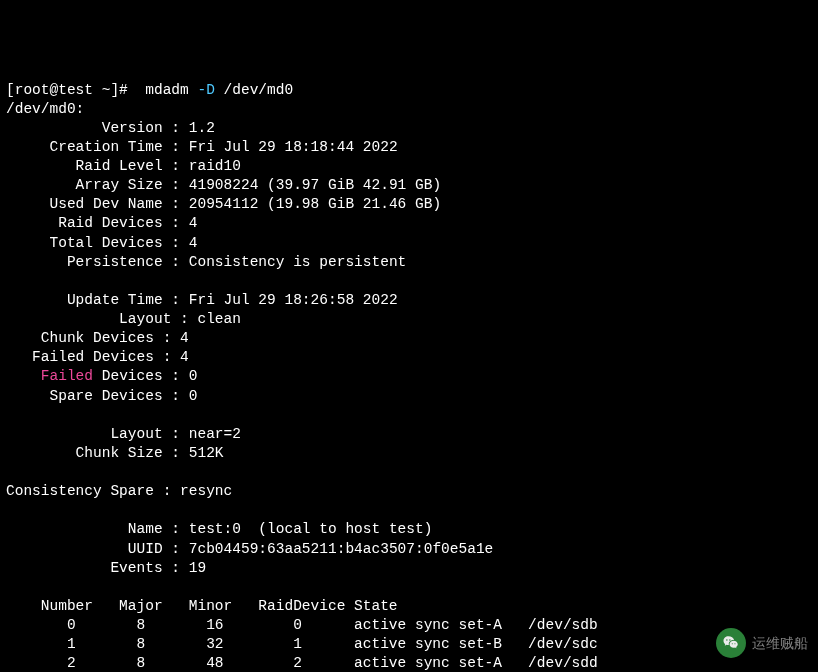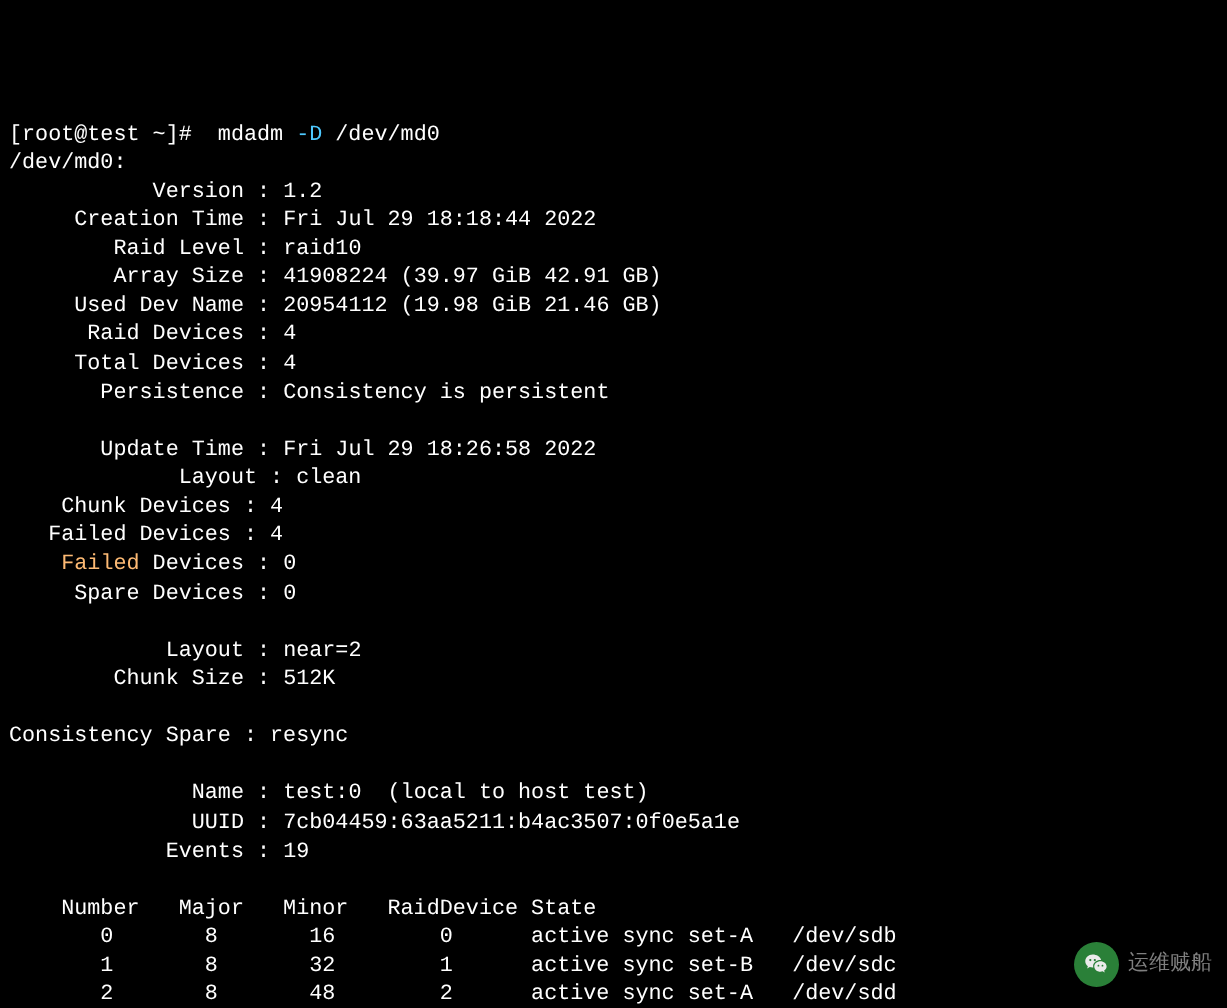--- a/index.html
+++ b/index.html
@@ -9,21 +9,21 @@
     font-family: "Consolas", "Monaco", "Courier New", monospace;
     font-size: 14.5px;
     line-height: 1.32;
     padding: 4px 6px;
     white-space: pre;
     width: 818px;
     height: 672px;
     overflow: hidden;
     position: relative;
   }
-  .orange { color: #fdba74; }
+  .orange { color: #ec4899; }
   .cyan { color: #4ec9ff; }
   .watermark {
     position: absolute;
     right: 10px;
     bottom: 14px;
     display: flex;
     align-items: center;
     gap: 6px;
     opacity: 0.92;
   }
@@ -33,21 +33,21 @@
     border-radius: 50%;
     background: #2e8b3d;
     display: flex;
     align-items: center;
     justify-content: center;
   }
   .watermark .logo svg { width: 18px; height: 18px; }
   .watermark .txt {
     color: #8a8a8a;
     font-size: 14px;
-    font-family: Liberation Serif, serif;
+    font-family: Liberation Sans, sans-serif;
     white-space: nowrap;
   }
 </style>
 </head>
 <body>
 
 
 
 <div><span><span>[root@test ~]#  mdadm </span><span class="cyan">-D</span><span> /dev/md0</span></span>
 <span>/dev/md0:</span>

